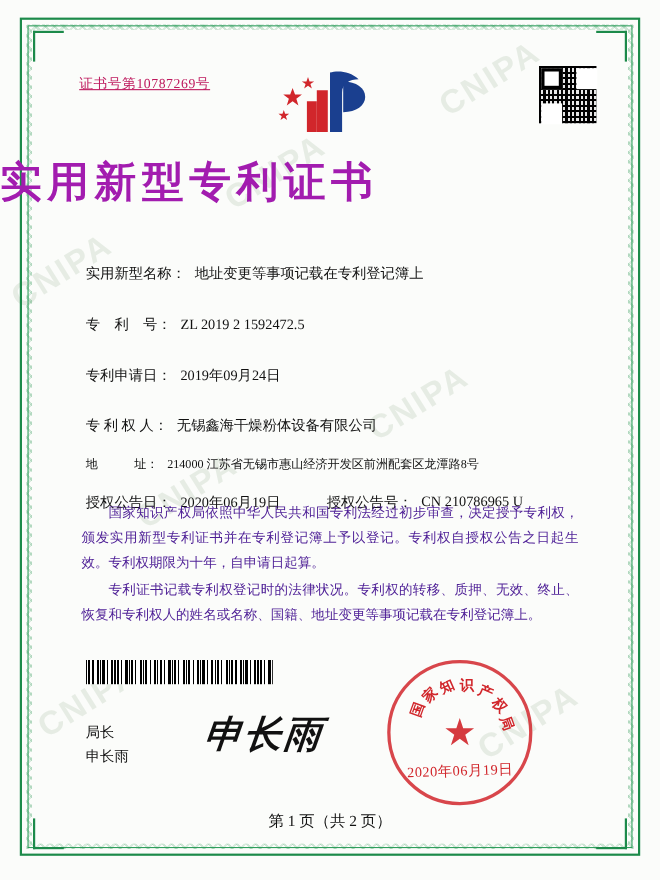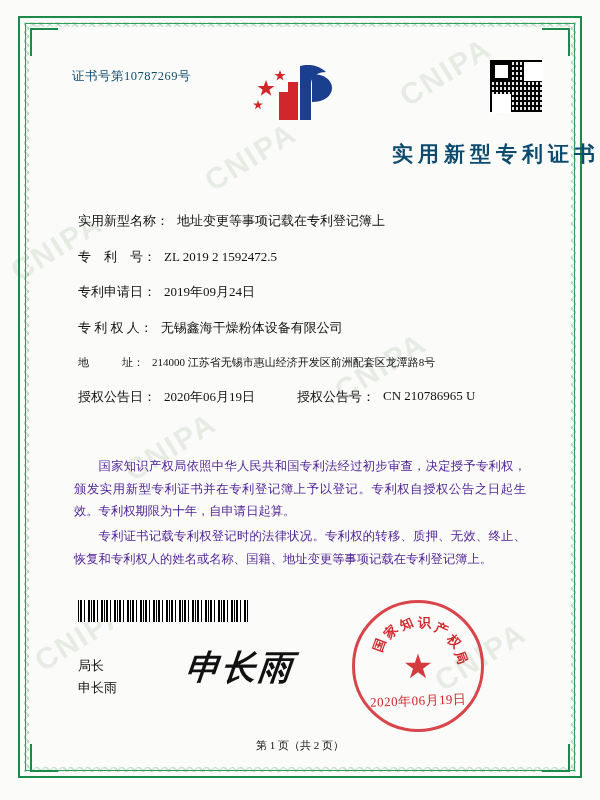--- a/index.html
+++ b/index.html
@@ -79,23 +79,24 @@
   }
   .c-tl { left: 30px;  top: 28px;  border-right: none; border-bottom: none; }
   .c-tr { right: 30px; top: 28px;  border-left: none;  border-bottom: none; }
   .c-bl { left: 30px;  bottom: 28px; border-right: none; border-top: none; }
   .c-br { right: 30px; bottom: 28px; border-left: none;  border-top: none; }
 
   .cert-no {
     position: absolute;
     left: 72px; top: 68px;
     font-size: 12.5px;
-    color: #0c4a6e;
+    color: #be185d;
     font-family: "Liberation Serif", serif;
     letter-spacing: .5px;
+    text-decoration: underline;
   }
   .qr {
     position: absolute;
     right: 58px; top: 60px;
     width: 52px; height: 52px;
     background:
       conic-gradient(#000 0 0) 0 0/100% 100% no-repeat;
     background-color: #fff;
   }
   .qr-inner {
@@ -117,40 +118,41 @@
   }
 
   .logo {
     position: absolute;
     left: 248px; top: 62px;
     width: 104px; height: 62px;
   }
   .title {
     position: absolute;
     left: 0; right: 0; top: 140px;
-    text-align: right;
-    font-size: 21px;
+    text-align: left;
+    font-size: 38px;
     font-weight: bold;
-    color: #0c4a6e;
+    color: #a21caf;
     letter-spacing: 5px;
     font-family: "Liberation Serif", serif;
   }
 
   .fields {
     position: absolute;
     left: 78px; top: 212px;
     width: 448px;
     font-family: "Liberation Serif", serif;
     color: #111;
   }
   .field {
     display: flex;
     align-items: baseline;
     font-size: 13px;
     margin-bottom: 17.5px;
+    margin-top: 28px;
   }
   .f-label {
     white-space: pre;
     flex: none;
   }
   .f-value {
     margin-left: 8px;
   }
   .field-pub {
     display: flex;
@@ -249,21 +251,21 @@
     color: #d1262b;
     font-family: "Liberation Serif", serif;
     letter-spacing: .5px;
     transform: rotate(-2deg);
   }
 
   .page-no {
     position: absolute;
     left: 0; right: 0; top: 738px;
     text-align: center;
-    font-size: 11px;
+    font-size: 14px;
     color: #111;
     font-family: "Liberation Serif", serif;
   }
   .footnote {
     position: absolute;
     left: 0; right: 0; top: 778px;
     text-align: center;
     font-size: 11.5px;
     color: #111;
     font-family: "Liberation Serif", serif;

